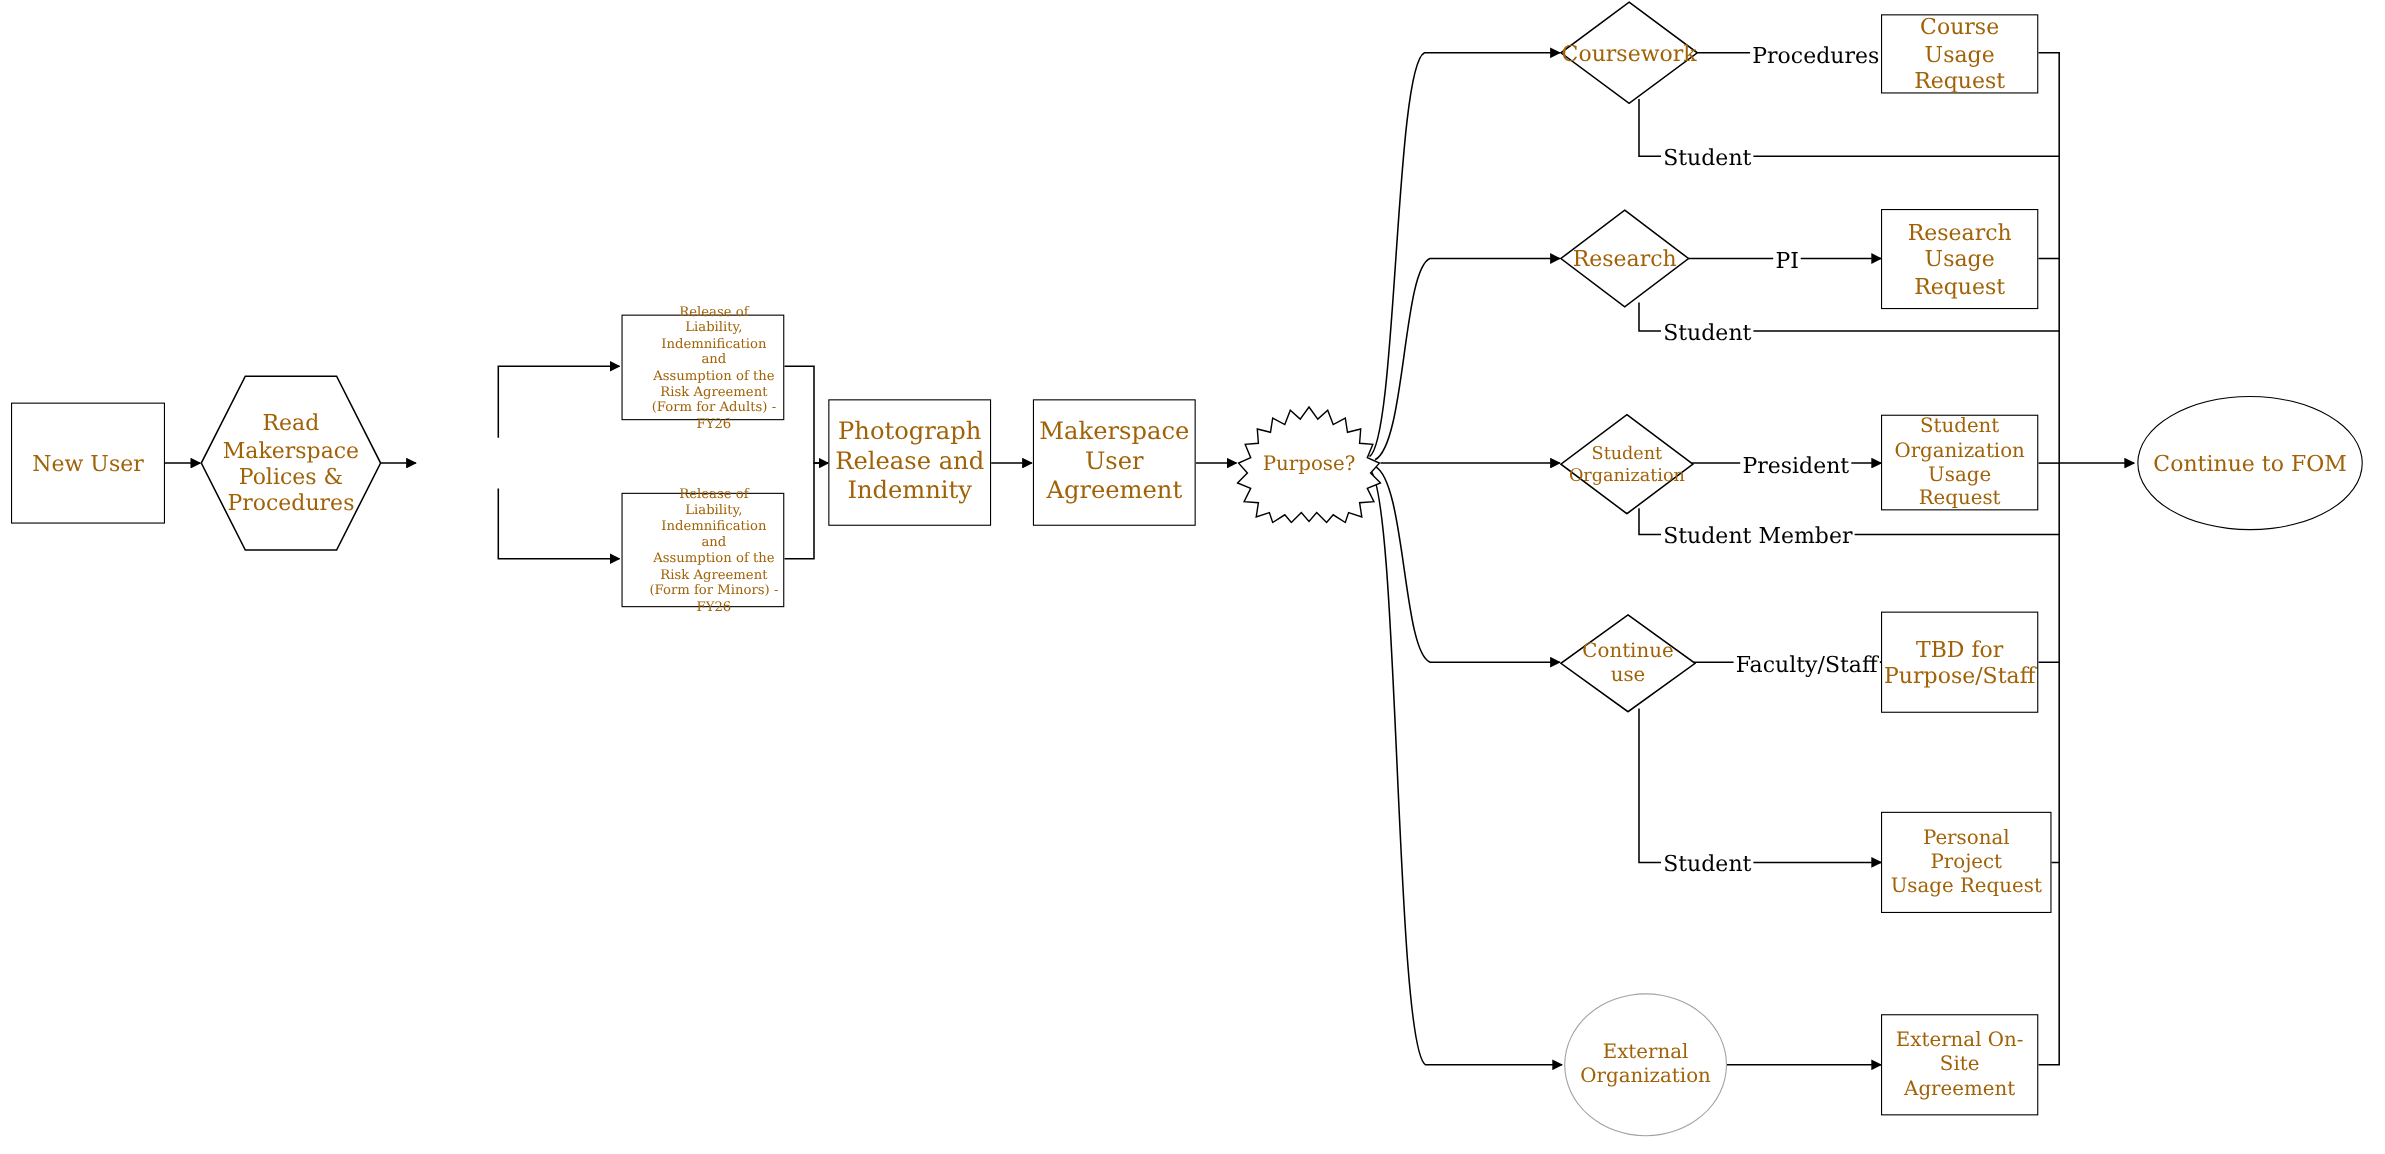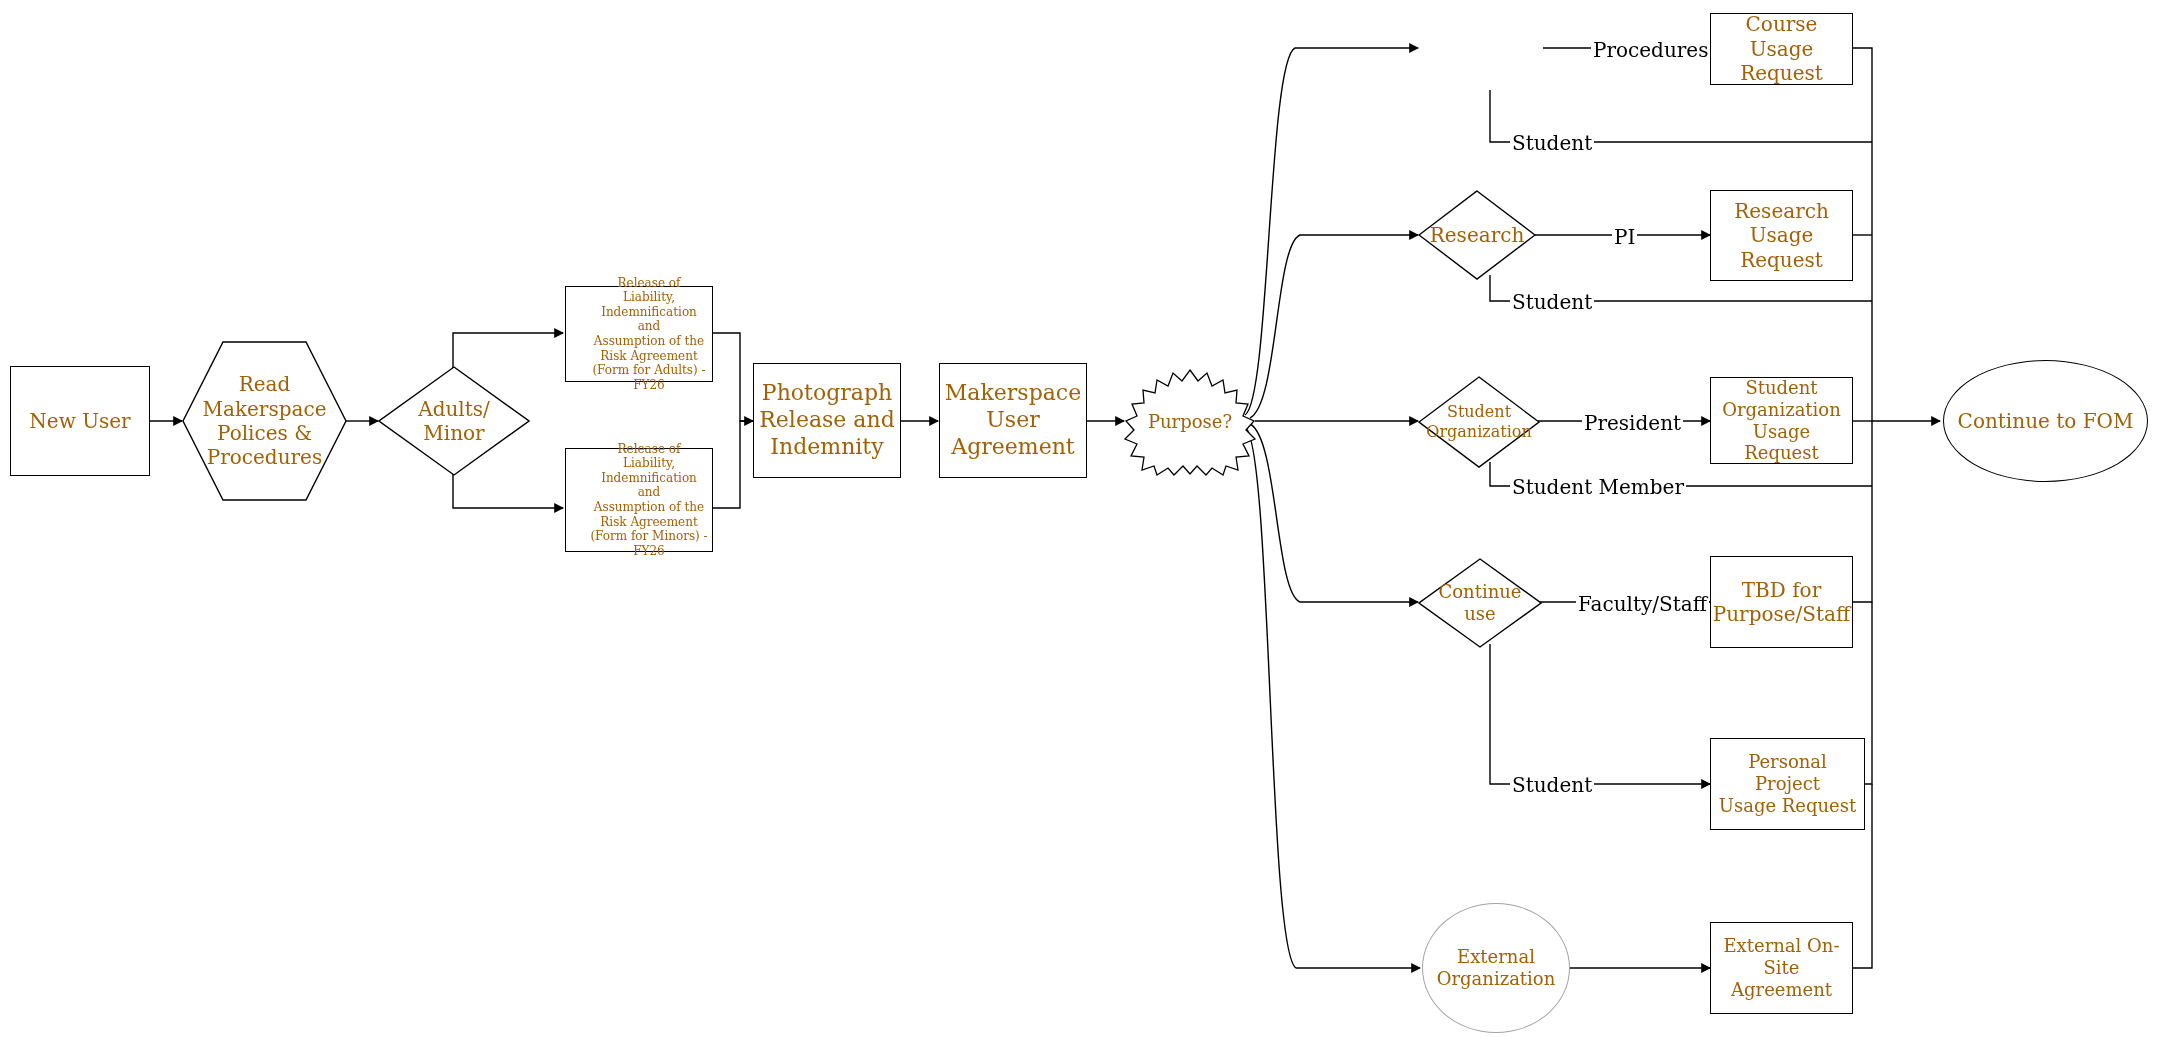--- a/index.html
+++ b/index.html
@@ -155,27 +155,20 @@
   <div class="node shape fs-20" style="left:182px; top:341px; width:165px; height:160px;">
     <svg width="165" height="160" viewBox="0 0 165 160">
       <polygon points="41,1 124,1 164,80 124,159 41,159 1,80" fill="#ffffff" stroke="#000" stroke-width="1.4"></polygon>
     </svg>
     <span class="inner">Read
 Makerspace
 Polices &amp;
 Procedures</span>
   </div>
 
-  <div class="node shape fs-20" style="left:378px; top:366px; width:152px; height:110px;">
-    <svg width="152" height="110" viewBox="0 0 152 110">
-      <polygon points="76,1 151,55 76,109 1,55" fill="#ffffff" stroke="#000" stroke-width="1.4"></polygon>
-    </svg>
-    <span class="inner">Adults/
-Minor</span>
-  </div>
 
   <div class="node rect fs-12" style="left:565px; top:286px; width:148px; height:96px;">
     <span class="inner">Release of Liability,
 Indemnification and
 Assumption of the
 Risk Agreement
 (Form for Adults) -
 FY26</span>
   </div>
 
@@ -200,20 +193,26 @@
 Agreement</span>
   </div>
 
   <div class="node shape fs-18" style="left:1124px; top:368px; width:132px; height:108px;">
     <svg width="132" height="108" viewBox="0 0 132 108">
       <polygon fill="#ffffff" stroke="#000" stroke-width="1.3" points="66,2 74,13 83,5 88,18 99,12 101,25 113,22 112,35 124,36 119,48 130,53 122,62 131,71 119,76 125,88 112,89 114,102 102,98 99,107 88,100 82,107 73,98 66,106 59,98 50,107 44,100 33,107 30,98 18,102 20,89 7,88 13,76 1,71 10,62 2,53 13,48 8,36 20,35 19,22 31,25 33,12 44,18 49,5 58,13"></polygon>
     </svg>
     <span class="inner">Purpose?</span>
   </div>
 
+  <div class="node shape fs-20" style="left:1418px; top:1px; width:126px; height:94px;">
+    <svg width="126" height="94" viewBox="0 0 126 94">
+      <polygon points="63,1 125,47 63,93 1,47" fill="#ffffff" stroke="#000" stroke-width="1.4"></polygon>
+    </svg>
+    <span class="inner">Coursework</span>
+  </div>
 
   <div class="node shape fs-20" style="left:1418px; top:190px; width:118px; height:90px;">
     <svg width="118" height="90" viewBox="0 0 118 90">
       <polygon points="59,1 117,45 59,89 1,45" fill="#ffffff" stroke="#000" stroke-width="1.4"></polygon>
     </svg>
     <span class="inner">Research</span>
   </div>
 
   <div class="node shape fs-16" style="left:1418px; top:376px; width:122px; height:92px;">
     <svg width="122" height="92" viewBox="0 0 122 92">

